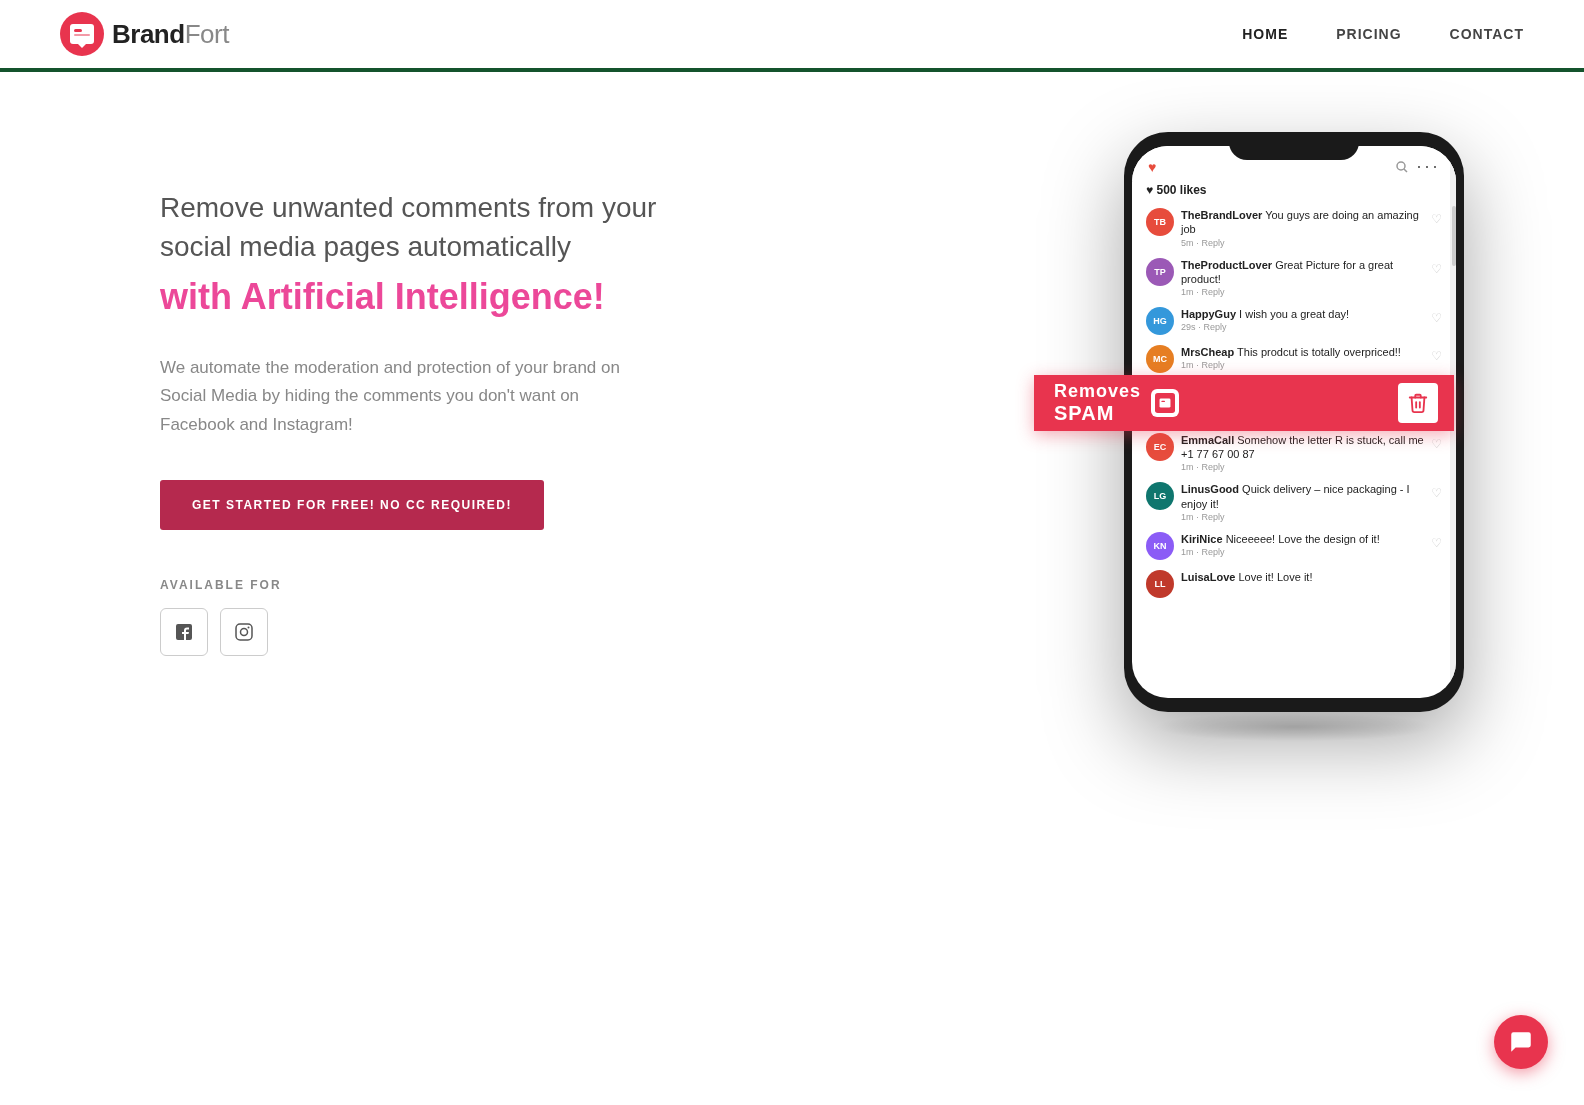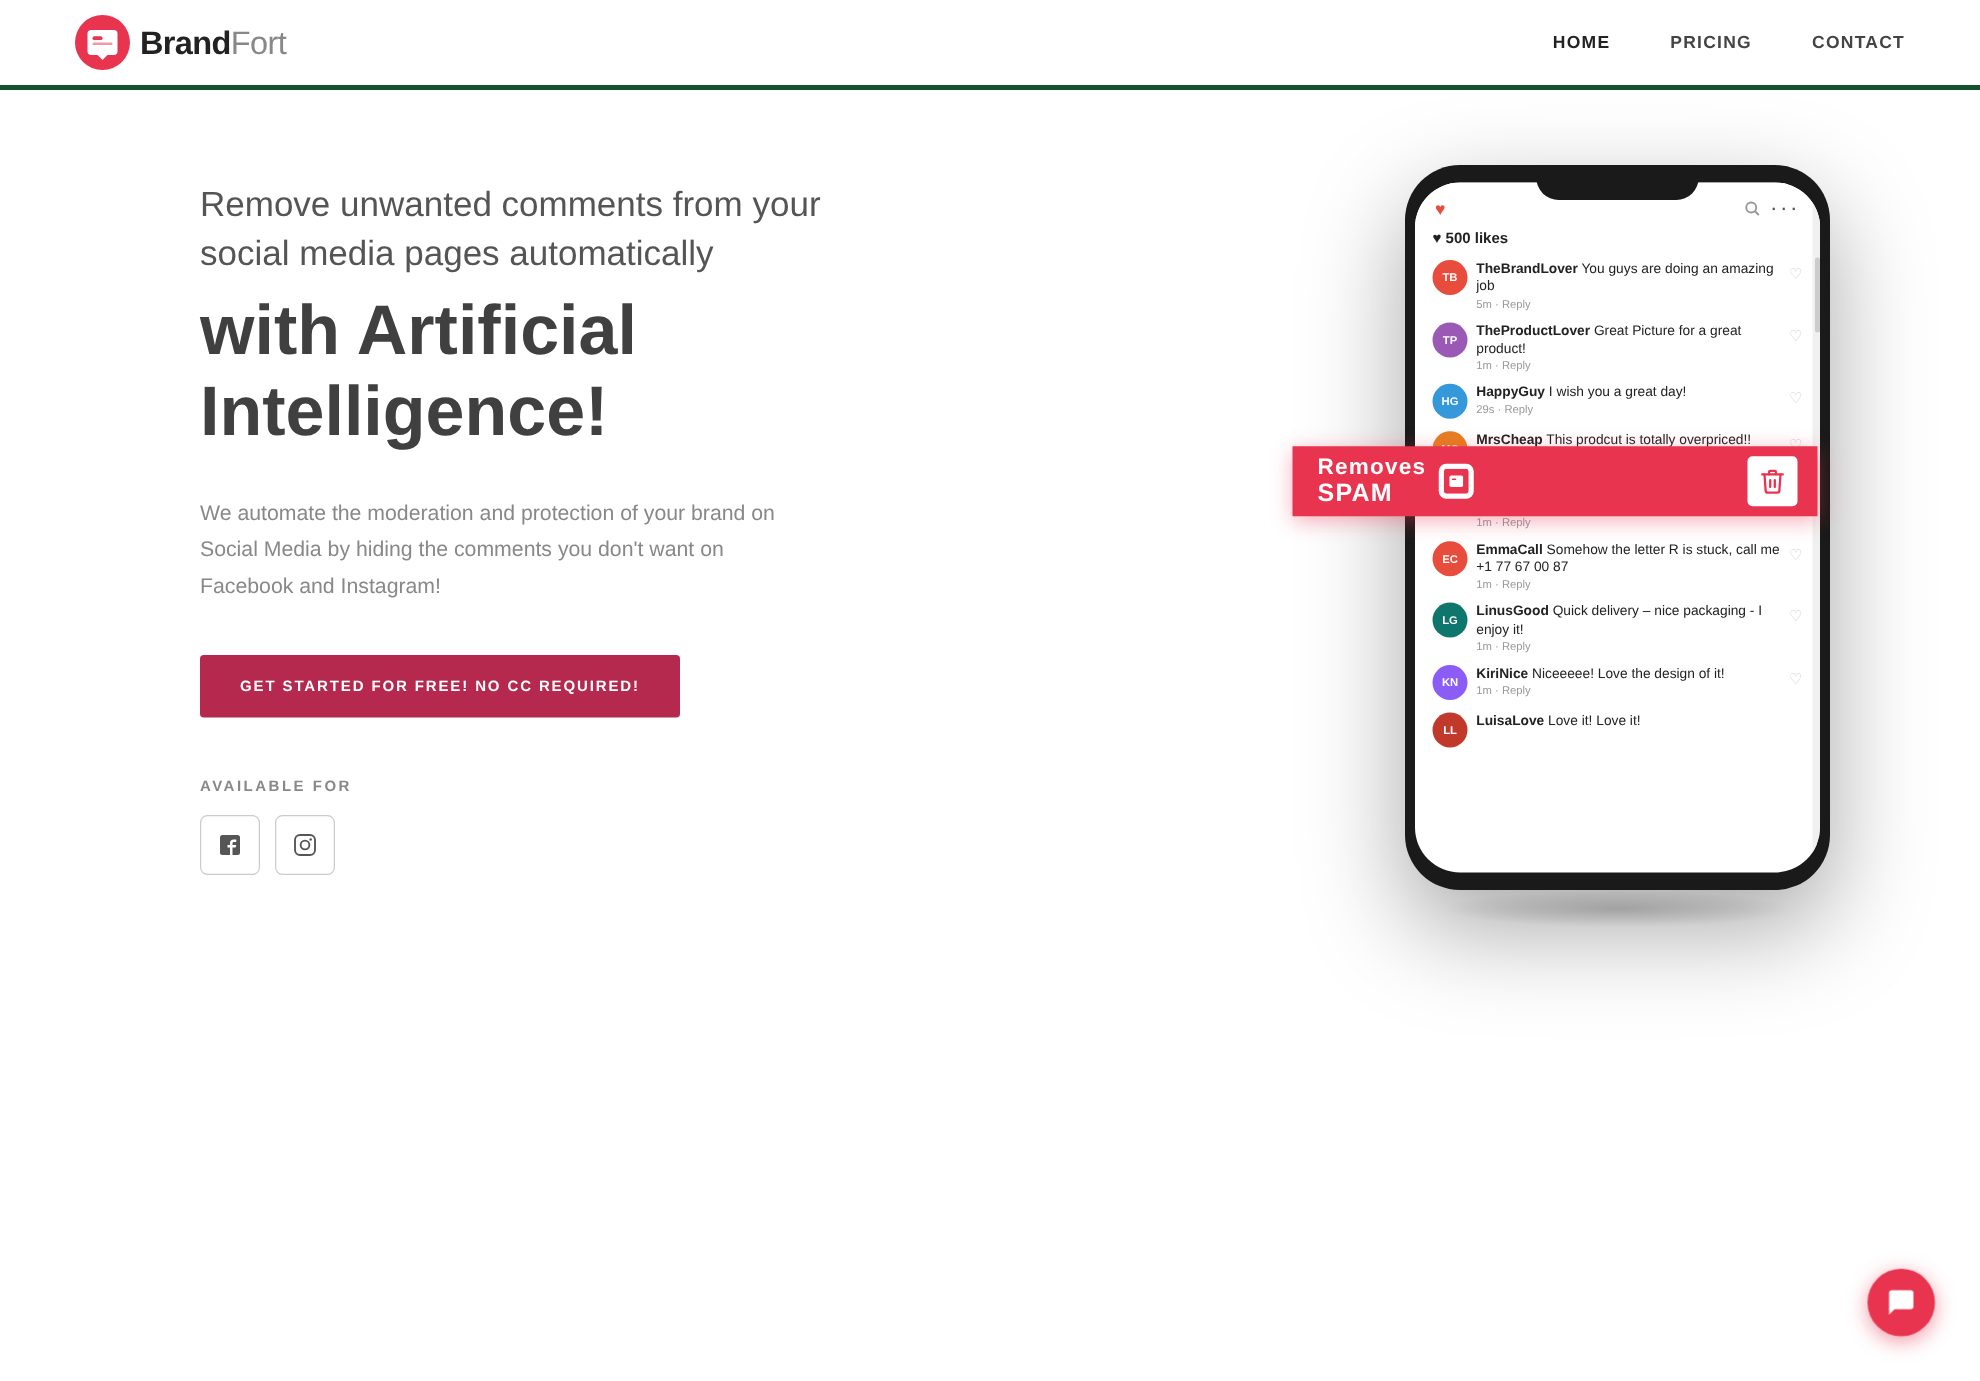--- a/index.html
+++ b/index.html
@@ -59,23 +59,23 @@
       max-width: 540px;
     }
     .hero-subtitle {
       font-size: 28px;
       font-weight: 400;
       color: #555;
       line-height: 1.4;
       margin-bottom: 10px;
     }
     .hero-title {
-      font-size: 56px;
-      font-weight: 700;
-      color: #404040;
+      font-size: 36px;
+      font-weight: 700;
+      color: #ec4899;
       line-height: 1.15;
       margin-bottom: 36px;
     }
     .hero-desc {
       font-size: 17px;
       color: #888;
       line-height: 1.7;
       margin-bottom: 40px;
       max-width: 480px;
     }
@@ -209,21 +209,21 @@
       color: #ccc;
       margin-left: auto;
       flex-shrink: 0;
       padding-top: 4px;
     }
 
     
     .spam-banner {
       position: absolute;
       left: -90px;
-      top: 225px;
+      top: 243px;
       width: 420px;
       height: 56px;
       background: #e8344e;
       display: flex;
       align-items: center;
       justify-content: space-between;
       padding: 0 16px 0 20px;
       z-index: 20;
       box-shadow: 0 4px 16px rgba(232,52,78,0.4);
     }

